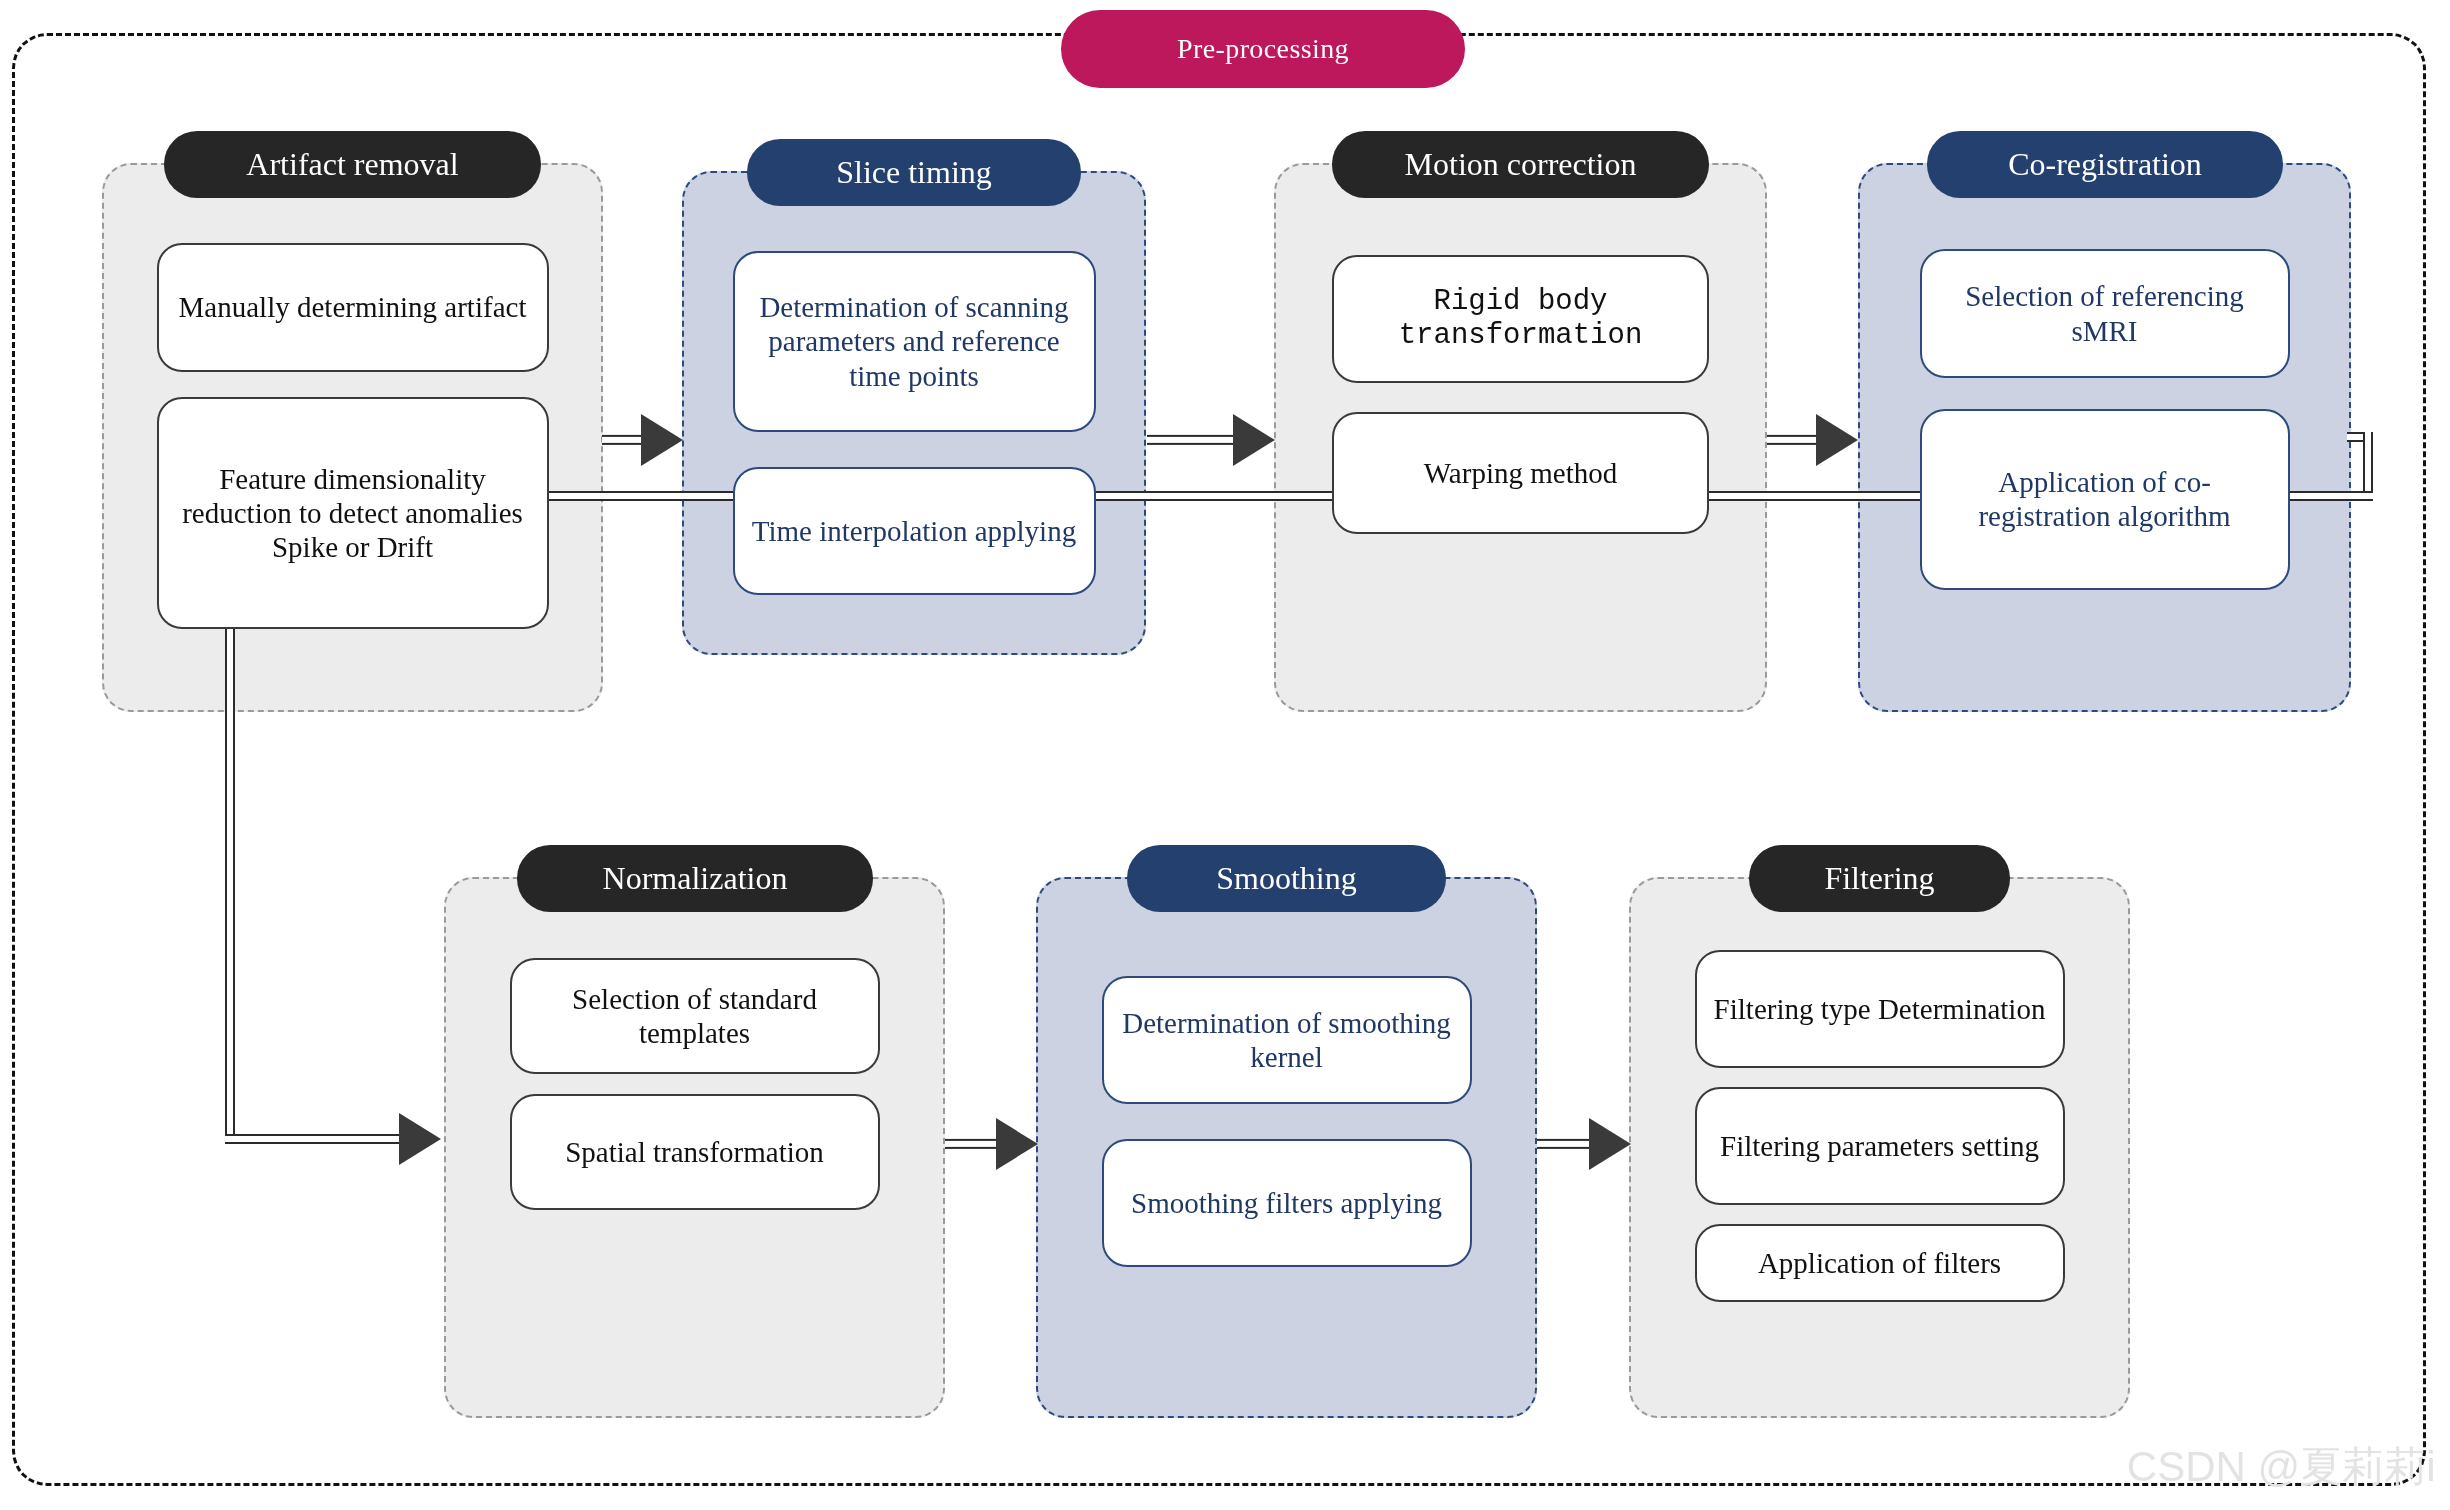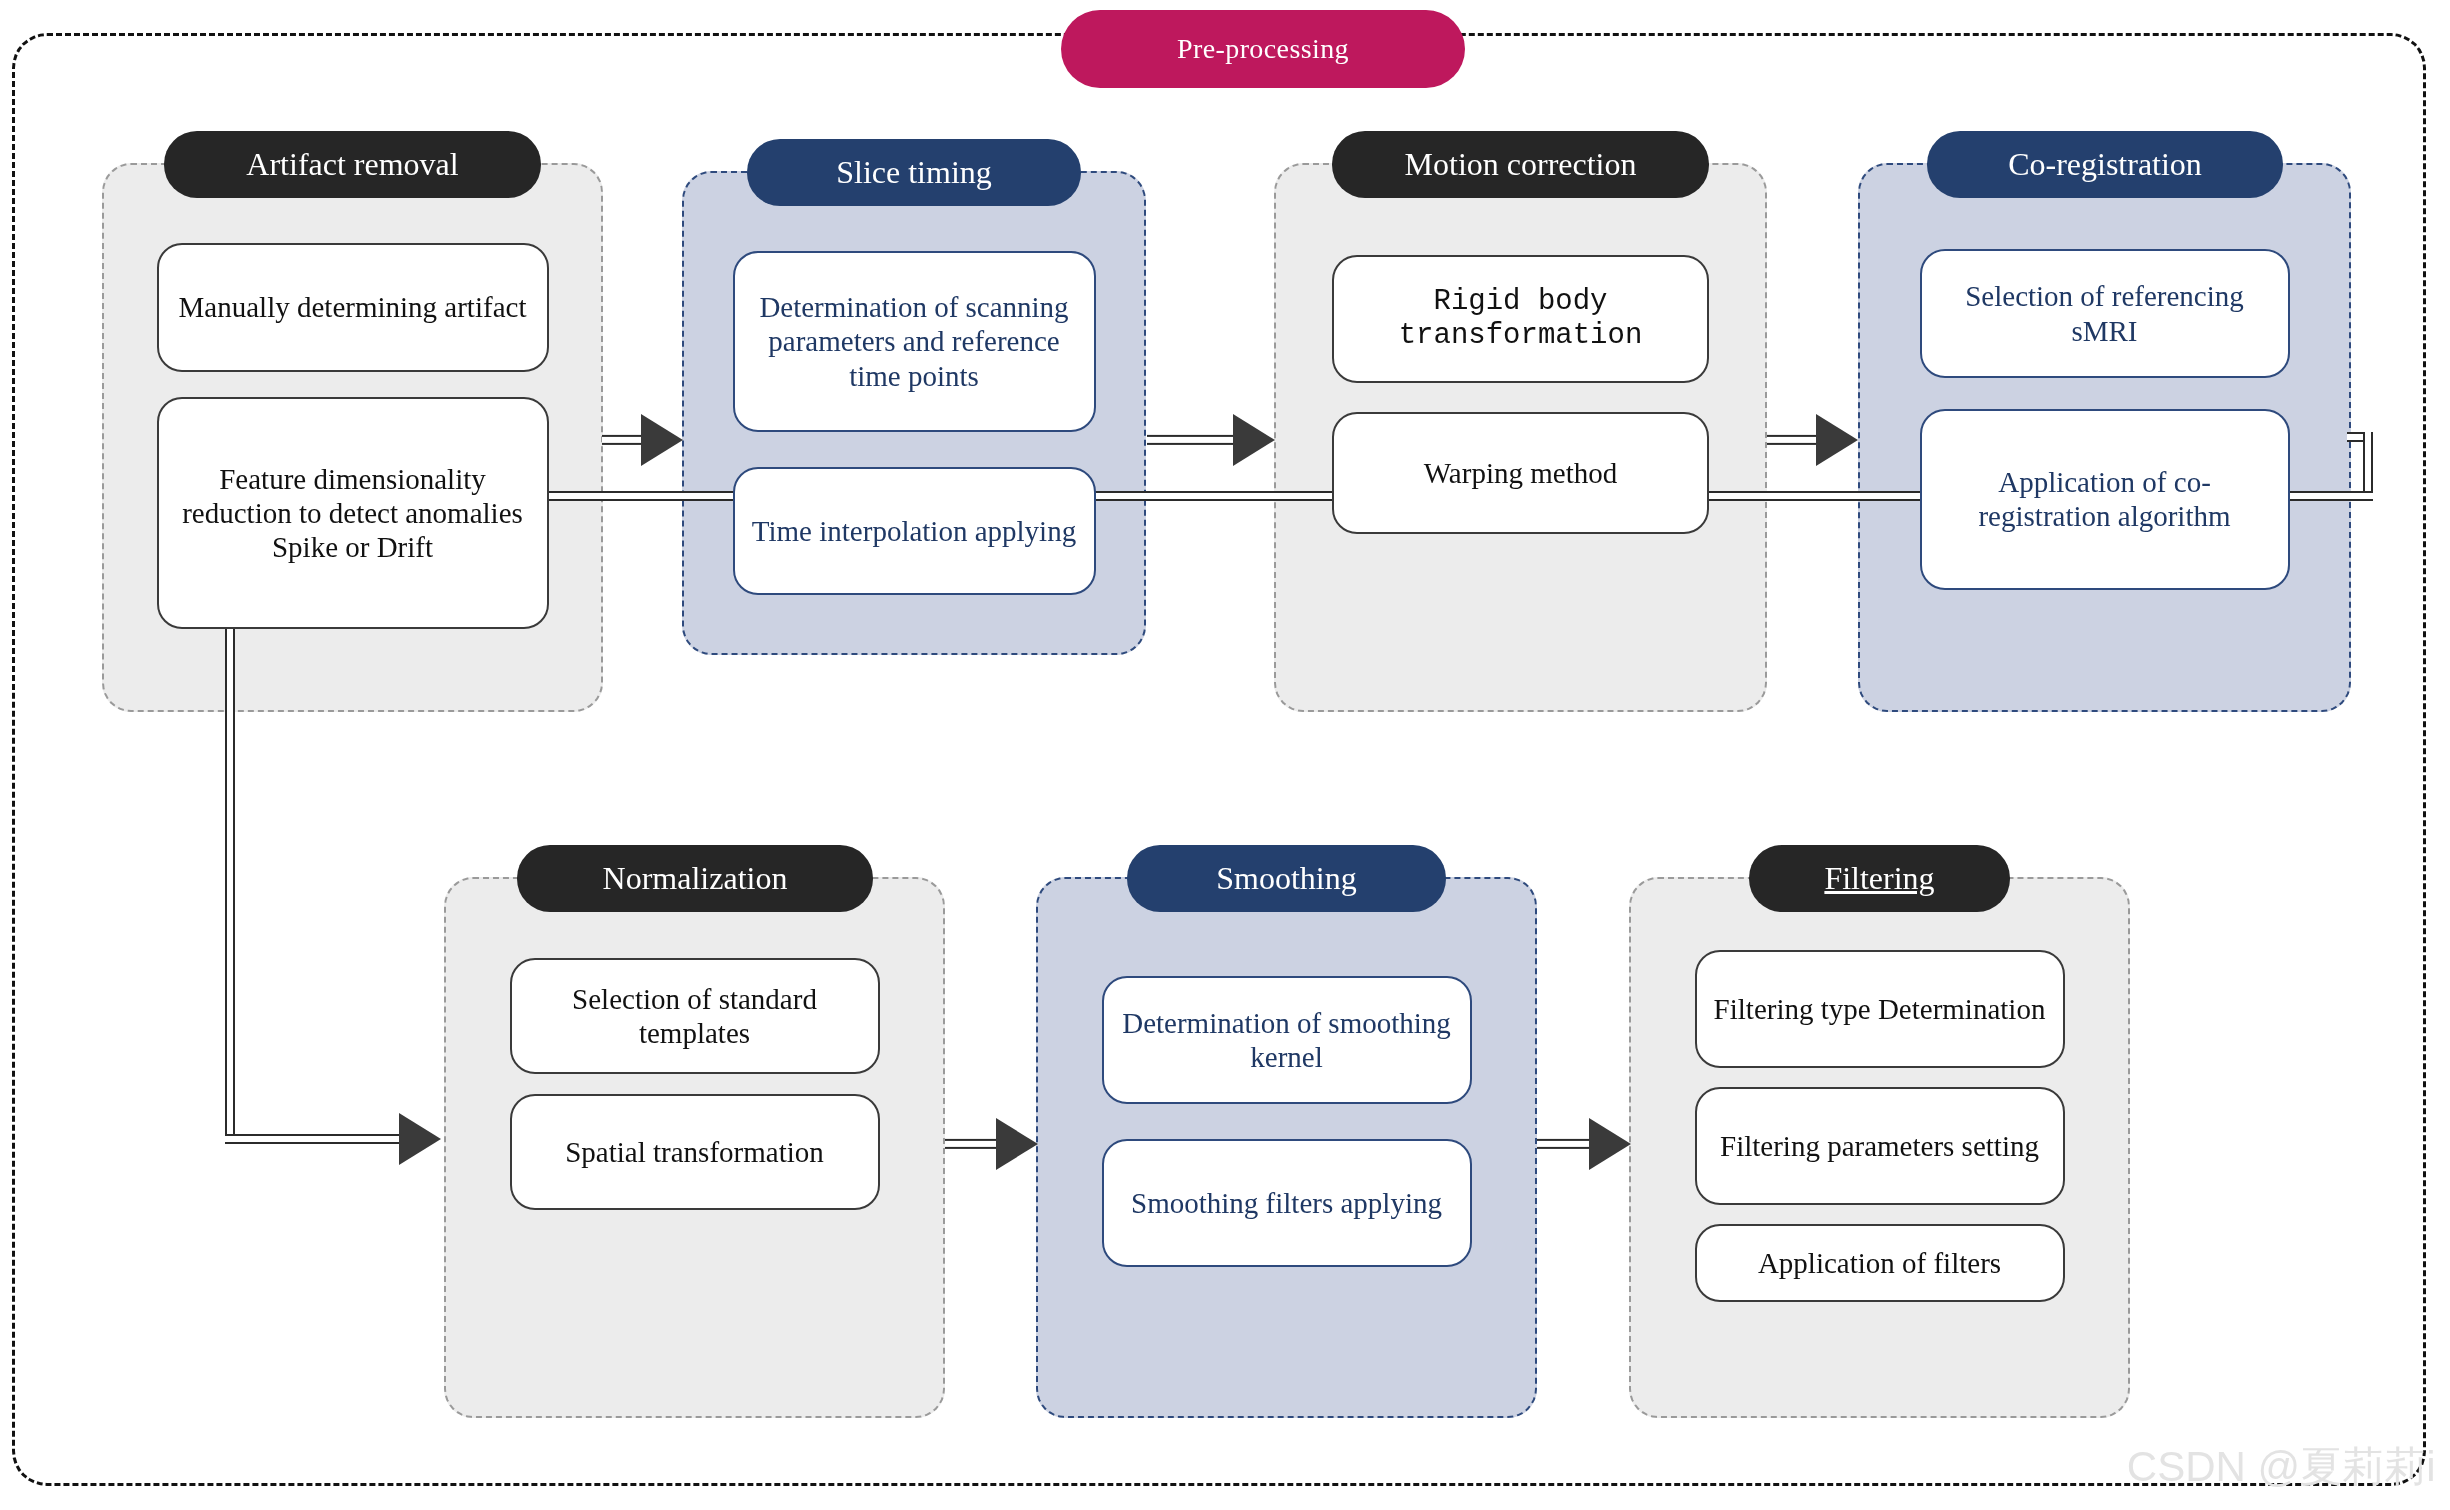--- a/index.html
+++ b/index.html
@@ -142,21 +142,21 @@
     <div class="gbody"></div>
     <div class="ghead" style="left:91px;width:319px;">Smoothing</div>
     <div class="cards" style="padding-top:64px;gap:35px;">
       <div class="card" style="width:370px;height:128px;">Determination of smoothing kernel</div>
       <div class="card" style="width:370px;height:128px;">Smoothing filters applying</div>
     </div>
   </div>
 
   <div class="group gray" style="left:1629px;top:845px;width:501px;height:573px;">
     <div class="gbody"></div>
-    <div class="ghead" style="left:120px;width:261px;text-decoration:underline;">Filtering</div>
+    <div class="ghead" style="left:120px;width:261px;">Filtering</div>
     <div class="cards" style="padding-top:38px;gap:19px;">
       <div class="card" style="width:370px;height:118px;">Filtering type Determination</div>
       <div class="card" style="width:370px;height:118px;">Filtering parameters setting</div>
       <div class="card" style="width:370px;height:78px;">Application of filters</div>
     </div>
   </div>
 
   <div class="arrow" style="left:602px;top:414px;width:81px;height:52px;">
     <div class="shaft" style="width:44px;"></div>
     <div class="head" style="left:39px;"></div>

